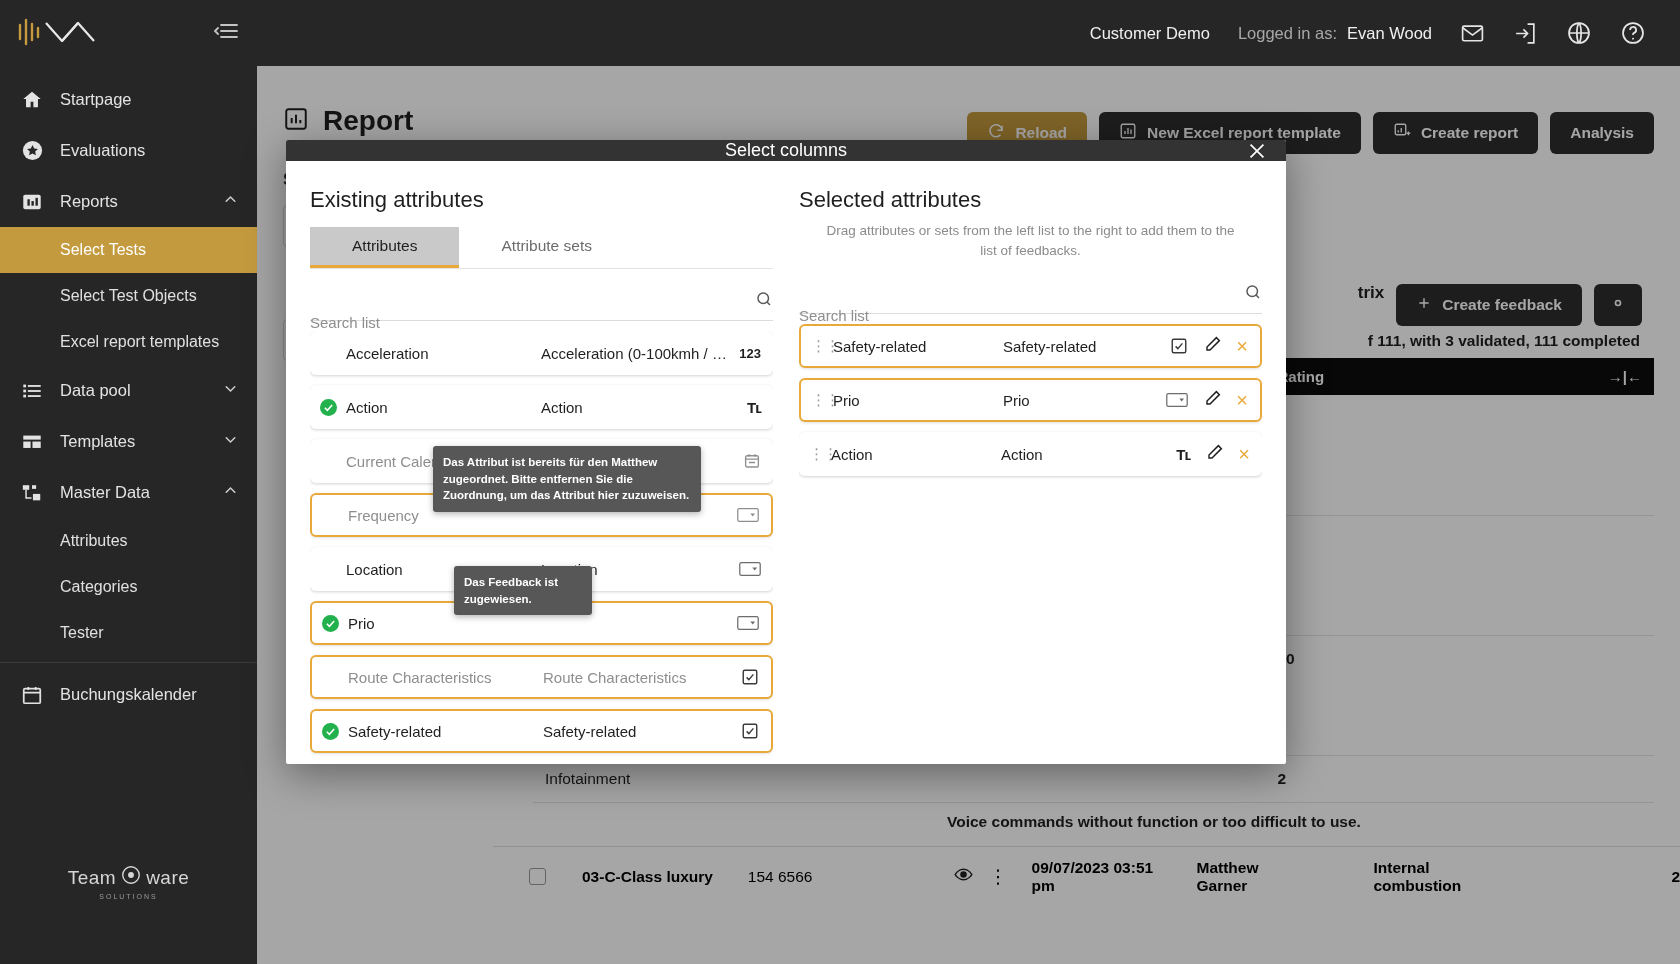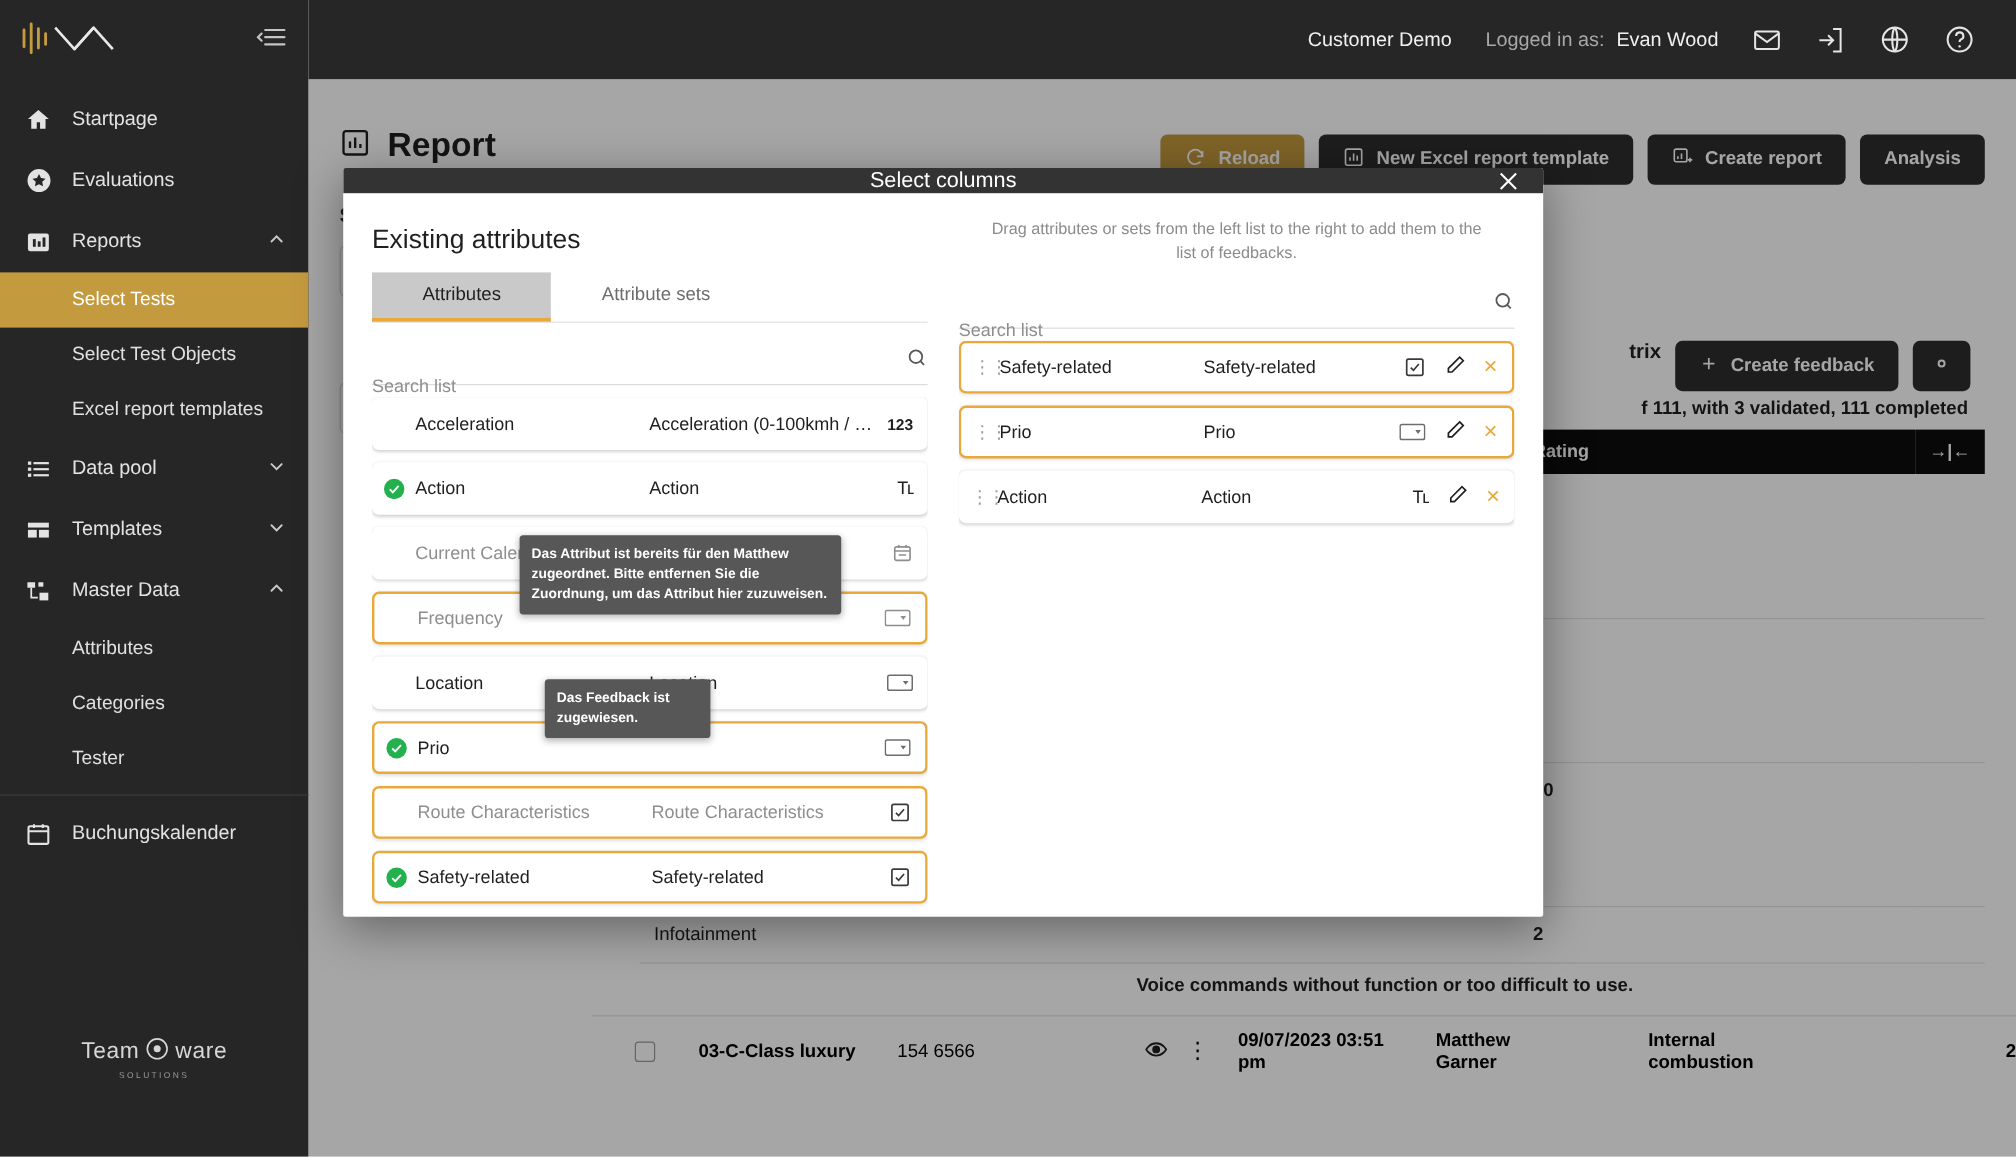--- a/index.html
+++ b/index.html
@@ -184,21 +184,21 @@
   .tip {
     position: absolute; background: #575757; color: #fff; font-size: 11.5px;
     line-height: 1.45; padding: 8px 10px; border-radius: 3px; z-index: 60;
     box-shadow: 0 2px 6px rgba(0,0,0,.3); font-weight: 600;
   }
   .modal-foot {
     display: flex; justify-content: flex-end; gap: 14px;
     padding: 14px 24px 22px 24px;
   }
   .t123 { font-size: 13px; font-weight: 700; color: #1f1f1f; }
-  .tTT { font-size: 15px; font-weight: 400; color: #1f1f1f; letter-spacing:-1px;}
+  .tTT { font-size: 15px; font-weight: 700; color: #1f1f1f; letter-spacing:-1px;}
 </style>
 </head>
 <body>
 
 <div id="root">
 
   <div class="page">
     <div class="page-head">
       <span>
         <svg width="26" height="26" viewBox="0 0 24 24" fill="none" stroke="#1f1f1f" stroke-width="1.8">
@@ -487,20 +487,21 @@
               <svg width="18" height="18" viewBox="0 0 24 24" fill="none" stroke="#3a3a3a" stroke-width="1.9">
                   <rect x="3" y="3" width="18" height="18" rx="2"></rect>
                   <path d="M7.5 12.5l3 3 6-7"></path>
                 </svg>
             </span>
           </div>
         </div>
       </div>
 
       <div class="col">
+        <div class="col-title">Selected attributes</div>
         <div class="col-hint">Drag attributes or sets from the left list to the right to add them to the list of feedbacks.</div>
         <div class="msearch" style="margin-top:2px;">
           <input placeholder="Search list" style="">
           <span>
             <svg width="18" height="18" viewBox="0 0 24 24" fill="none" stroke="#5a5a5a" stroke-width="2">
                 <circle cx="11" cy="11" r="7"></circle>
                 <path d="M20 20l-4.3-4.3"></path>
               </svg>
           </span>
         </div>

